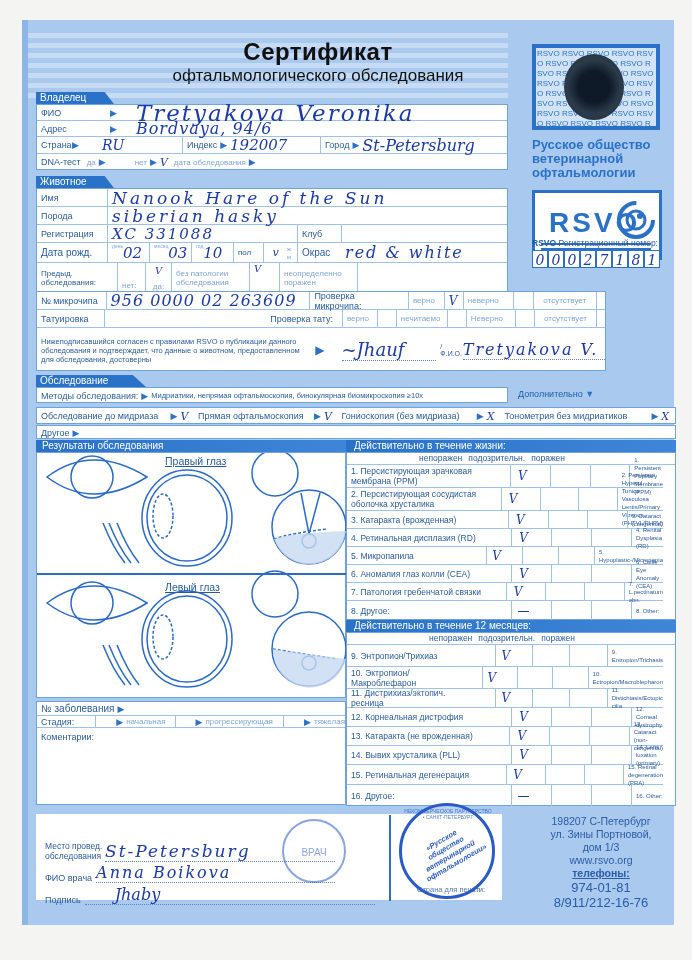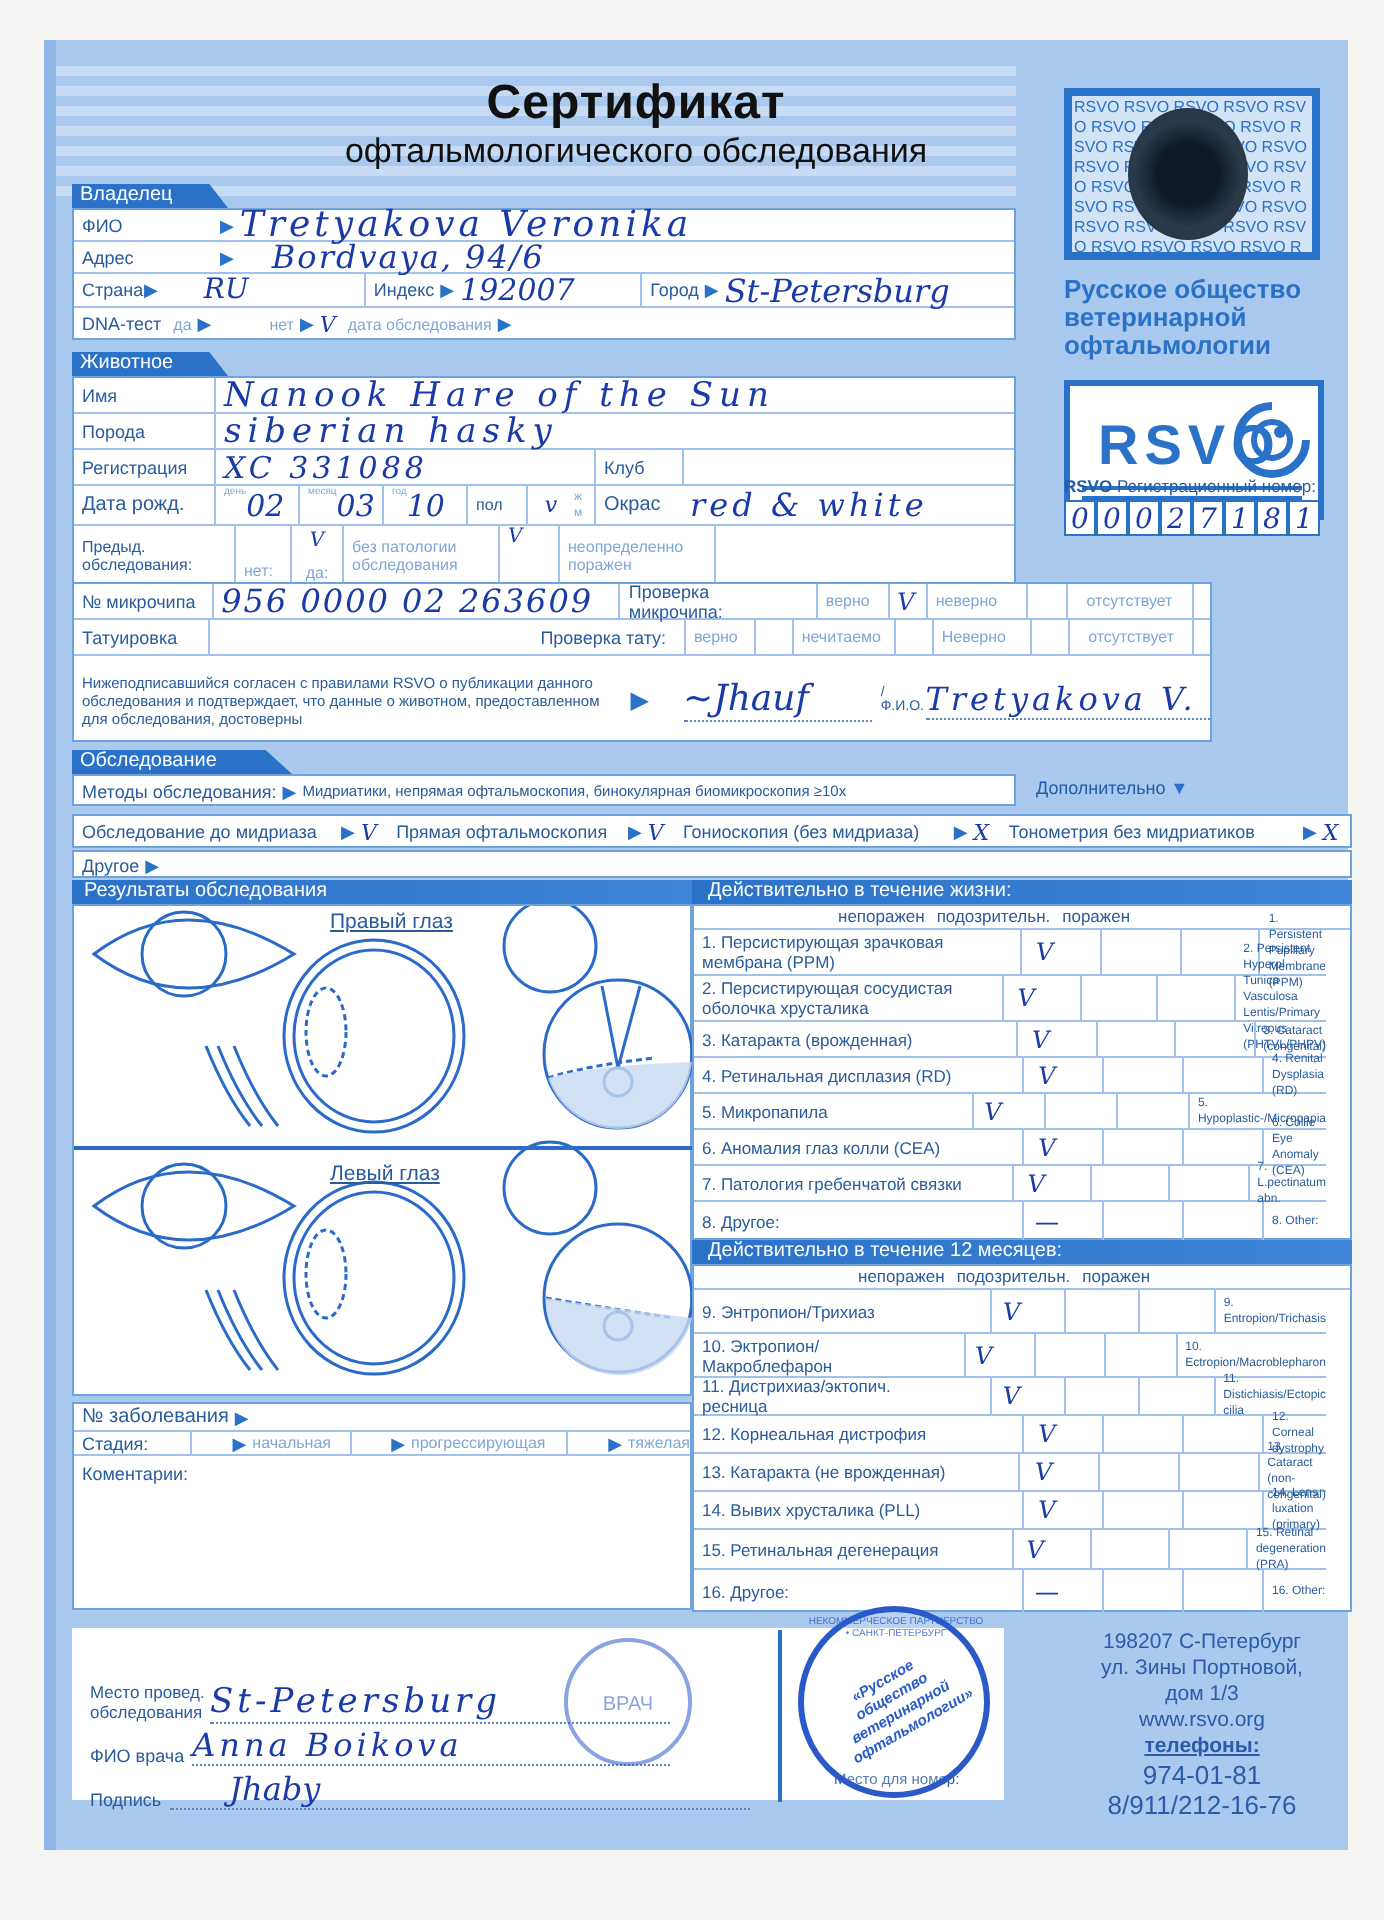--- a/index.html
+++ b/index.html
@@ -44,21 +44,21 @@
   <div class="title">
     <div class="t1">Сертификат</div>
     <div class="t2">офтальмологического обследования</div>
   </div>
 
   <div class="sec-tab" style="left:8px;top:72px;width:78px;">Владелец</div>
   <div class="box" style="left:8px;top:84px;width:472px;height:66px;">
     <div class="row" style="top:0;height:16px;">
       <span class="lbl" style="width:70px">ФИО</span>
         <span class="arrow">▶</span>
-      <span class="hand" style="font-size:18px;letter-spacing:2px">Tretyakova Veronika</span>
+      <span class="hand" style="font-size:23px;margin-left:16px;letter-spacing:2px">Tretyakova Veronika</span>
     </div>
     <div class="row" style="top:16px;height:16px;">
       <span class="lbl" style="width:70px">Адрес</span>
         <span class="arrow">▶</span>
       <span class="hand" style="font-size:16px;margin-left:16px;letter-spacing:1px">Bordvaya, 94/6</span>
     </div>
     <div class="row" style="top:32px;height:17px;">
       <span class="lbl" style="width:32px">Страна</span>
         <span class="arrow">▶</span>
       <span class="hand" style="font-size:14px;width:80px;margin-left:20px">RU</span>
@@ -431,21 +431,21 @@
     <div style="position:absolute;left:8px;top:70px;font-size:9px;color:#2a5c9c;width:330px;display:flex;align-items:flex-end">
         <span>Подпись</span>
         <span class="hand dots" style="flex:1;font-size:16px;padding-left:30px;margin-left:4px">Jhaby</span>
       </div>
     <div style="position:absolute;left:8px;top:48px;font-size:9px;color:#2a5c9c;width:290px;display:flex;align-items:flex-end">
         <span>ФИО врача</span>
         <span class="hand dots" style="flex:1;font-size:16px;letter-spacing:2px;margin-left:4px">Anna Boikova</span>
       </div>
     <div class="stamp" style="left:245px;top:4px;width:64px;height:64px;border-width:2px;opacity:0.55;font-size:10px;line-height:64px"><span>ВРАЧ</span></div>
     <div style="position:absolute;left:352px;top:0;width:2px;height:86px;background:#2a72c8"></div>
-    <div style="position:absolute;left:380px;top:70px;font-size:7.5px;color:#2a5c9c">Место для номер:</div>
+    <div style="position:absolute;left:380px;top:70px;font-size:7.5px;color:#2a5c9c">Страна для печати:</div>
     <div class="stamp" style="left:362px;top:-12px;width:96px;height:96px;background:rgba(255,255,255,0.2)">
       <div style="position:absolute;left:14px;top:28px;width:64px;font-size:7.5px;font-style:italic;font-weight:bold;transform:rotate(-30deg);line-height:9px">«Русское общество ветеринарной офтальмологии»</div>
       <div style="position:absolute;left:2px;top:2px;width:88px;font-size:5px;line-height:6px;opacity:0.8">НЕКОММЕРЧЕСКОЕ ПАРТНЕРСТВО • САНКТ-ПЕТЕРБУРГ</div>
     </div>
   </div>
 
   <div class="contact">
     <div>198207 С-Петербург</div>
     <div>ул. Зины Портновой,</div>
     <div>дом 1/3</div>

